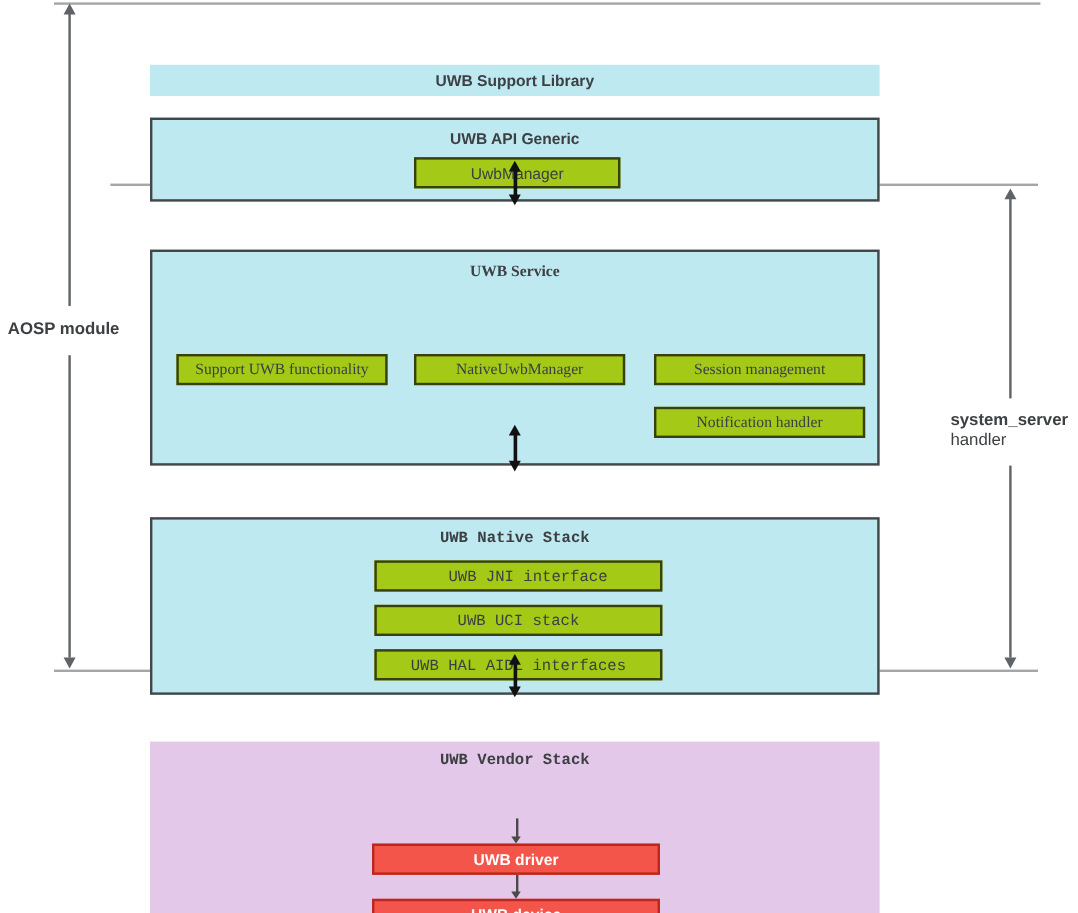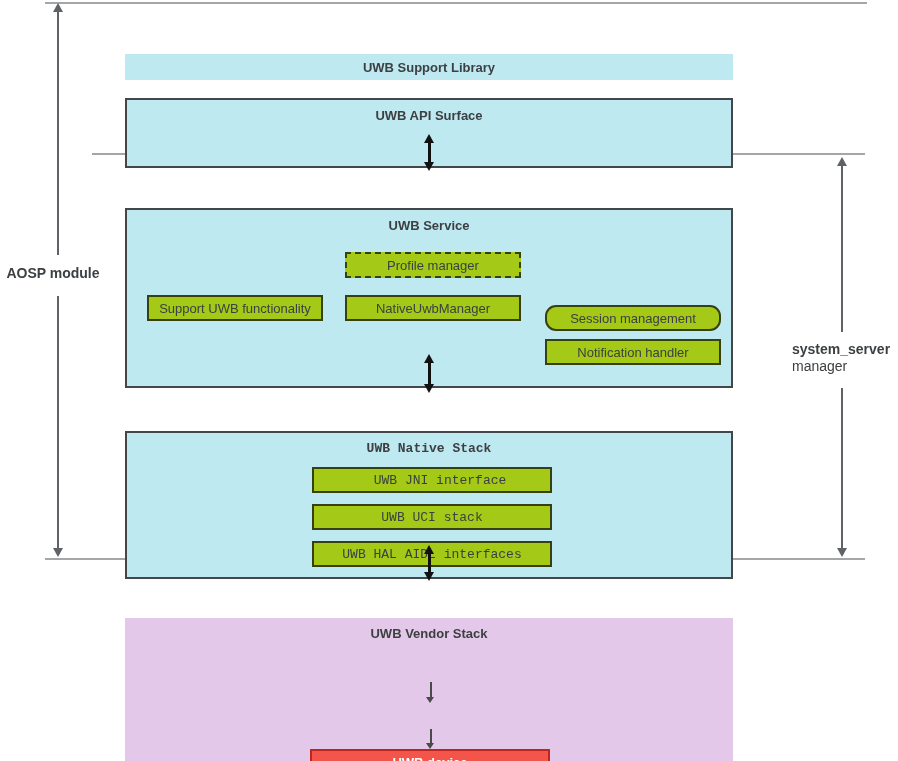--- a/index.html
+++ b/index.html
@@ -66,45 +66,45 @@
   <div class="tri up-g" style="left:53px;top:3px;"></div>
   <div class="vseg" style="left:57px;top:10px;height:245px;"></div>
   <div class="bracket-label" style="left:6px;top:265px;width:94px;text-align:center;"><b>AOSP module</b></div>
   <div class="vseg" style="left:57px;top:296px;height:252px;"></div>
   <div class="tri down-g" style="left:53px;top:548px;"></div>
 
   <div class="tri up-g" style="left:837px;top:157px;"></div>
   <div class="vseg" style="left:841px;top:164px;height:168px;"></div>
   <div class="bracket-label" style="left:792px;top:341px;width:100px;">
     <b>system_server</b><br>
-    <span>manager</span>
+    <span>handler</span>
   </div>
   <div class="vseg" style="left:841px;top:388px;height:160px;"></div>
   <div class="tri down-g" style="left:837px;top:548px;"></div>
 
   <div class="bigbox cyan" style="top:18px;height:26px;">
     <div class="box-title" style="top:6px;">UWB Support Library</div>
   </div>
 
   <div class="bigbox cyan bordered" style="top:62px;height:70px;">
-    <div class="box-title" style="top:8px;">UWB API Surface</div>
+    <div class="box-title" style="top:8px;">UWB API Generic</div>
+    <div class="green" style="left:218px;top:31px;width:172px;">UwbManager</div>
   </div>
 
   <div class="darrow" style="left:424px;top:134px;height:37px;">
     <span class="hu"></span>
     <span class="shaft"></span>
     <span class="hd"></span>
   </div>
 
-  <div class="bigbox cyan bordered" style="top:172px;height:180px;">
+  <div class="bigbox cyan bordered" style="top:172px;height:180px;font-family:Liberation Serif, serif;">
     <div class="box-title" style="top:8px;">UWB Service</div>
-    <div class="green dashed" style="left:218px;top:42px;width:176px;">Profile manager</div>
     <div class="green" style="left:20px;top:85px;width:176px;">Support UWB functionality</div>
     <div class="green" style="left:218px;top:85px;width:176px;">NativeUwbManager</div>
-    <div class="green" style="left:418px;top:95px;width:176px;border-radius:11px;">Session management</div>
+    <div class="green" style="left:418px;top:85px;width:176px;">Session management</div>
     <div class="green" style="left:418px;top:129px;width:176px;text-align:right;">Notification handler</div>
   </div>
 
   <div class="darrow" style="left:424px;top:354px;height:39px;">
     <span class="hu"></span>
     <span class="shaft"></span>
     <span class="hd"></span>
   </div>
 
   <div class="bigbox cyan bordered" style="top:395px;height:148px;font-family:Liberation Mono, monospace;">
@@ -114,25 +114,26 @@
     <div class="green" style="left:185px;top:71px;width:240px;">UWB UCI stack</div>
   </div>
 
   <div class="darrow" style="left:424px;top:545px;height:36px;">
     <span class="hu"></span>
     <span class="shaft"></span>
     <span class="hd"></span>
   </div>
 
   <div class="bigbox purple" style="top:582px;height:178px;">
-    <div class="box-title" style="top:8px;">UWB Vendor Stack</div>
+    <div class="box-title" style="top:8px;font-family:Liberation Mono, monospace;">UWB Vendor Stack</div>
     <div class="sarrow" style="left:301px;top:64px;height:21px;">
       <span class="shaft"></span>
       <span class="hd"></span>
     </div>
+    <div class="red" style="left:185px;top:85px;width:240px;">UWB driver</div>
     <div class="sarrow" style="left:301px;top:111px;height:20px;">
       <span class="shaft"></span>
       <span class="hd"></span>
     </div>
     <div class="red" style="left:185px;top:131px;width:240px;">UWB device</div>
   </div>
 
 </div>
 
 </body></html>

